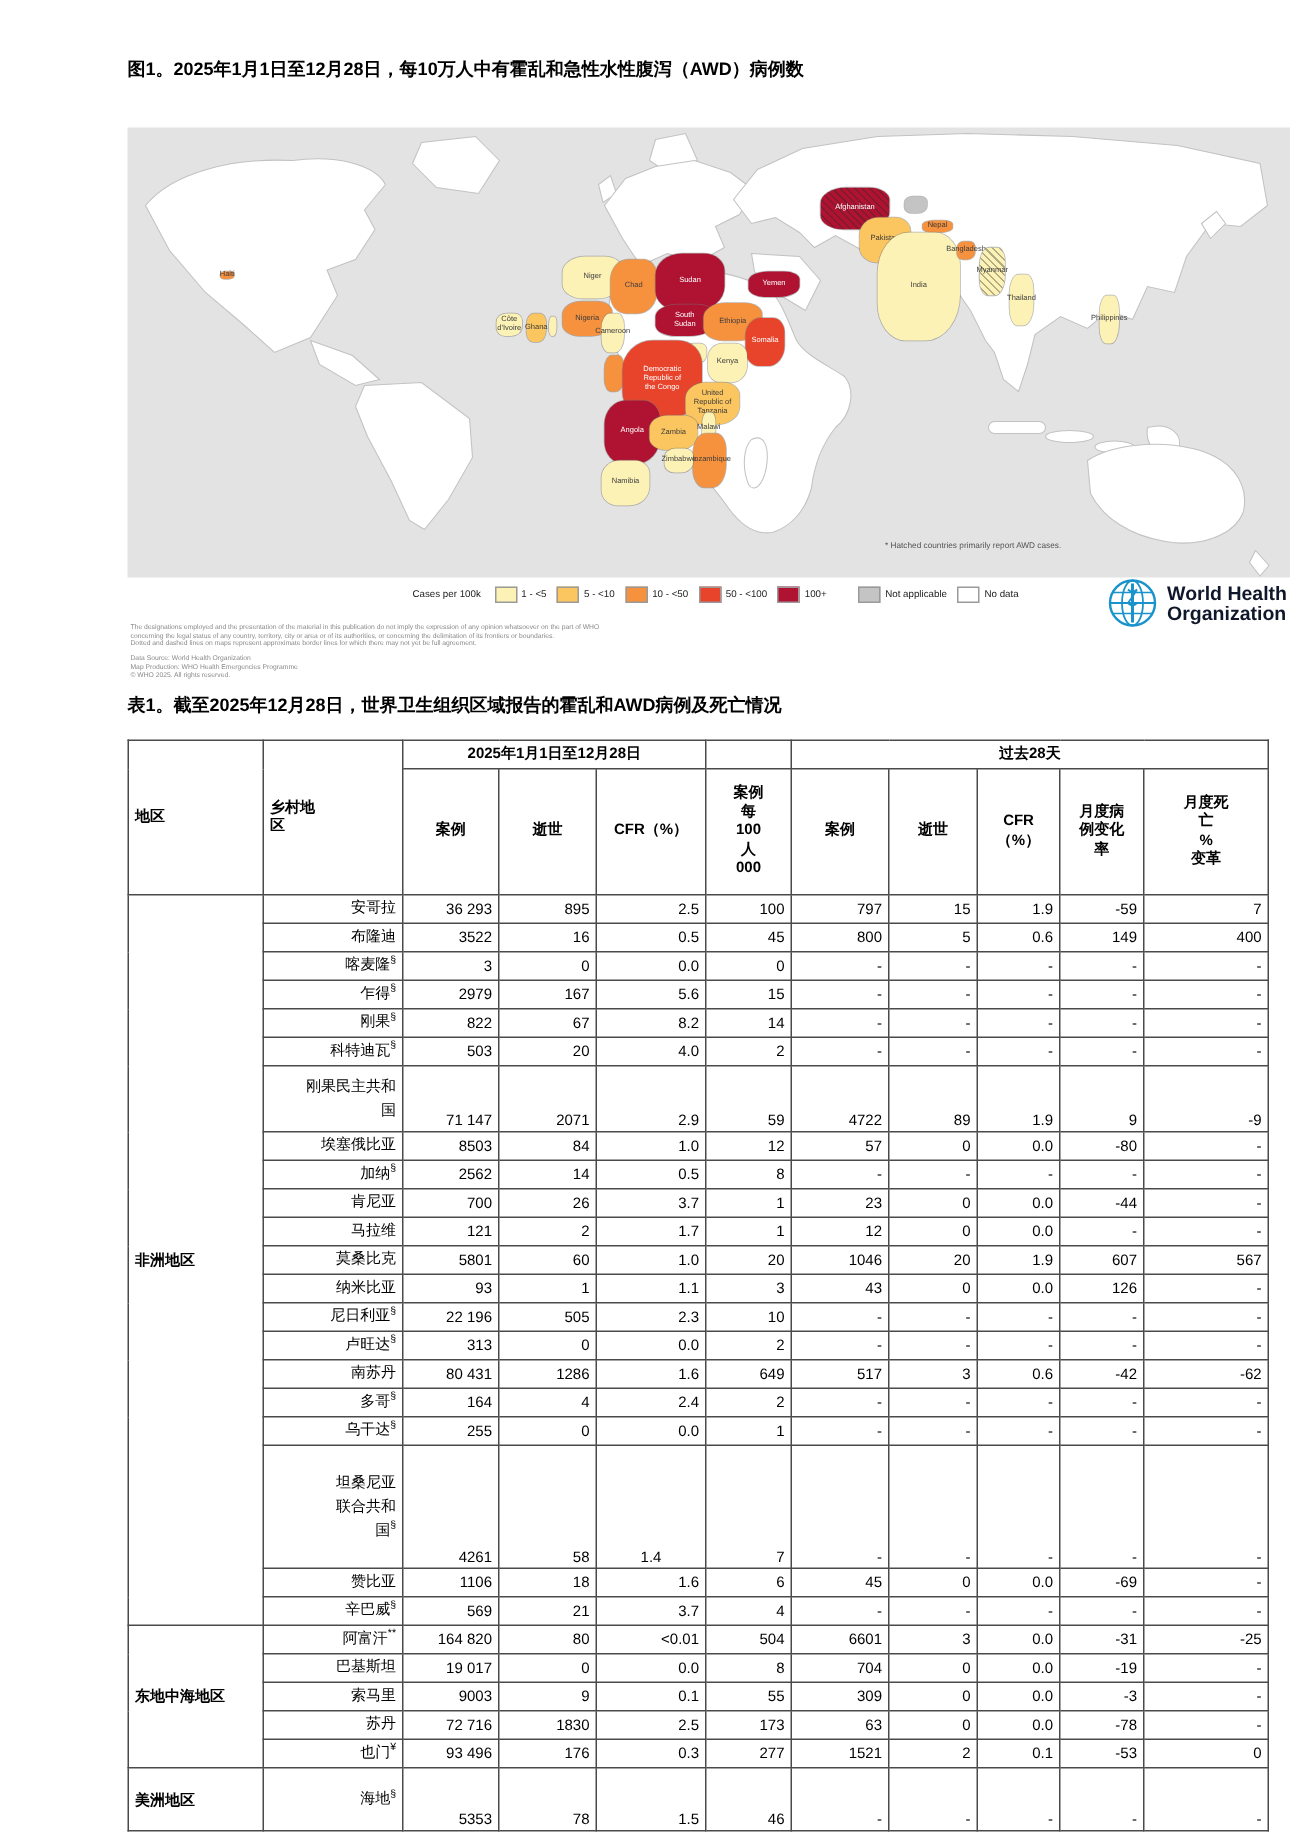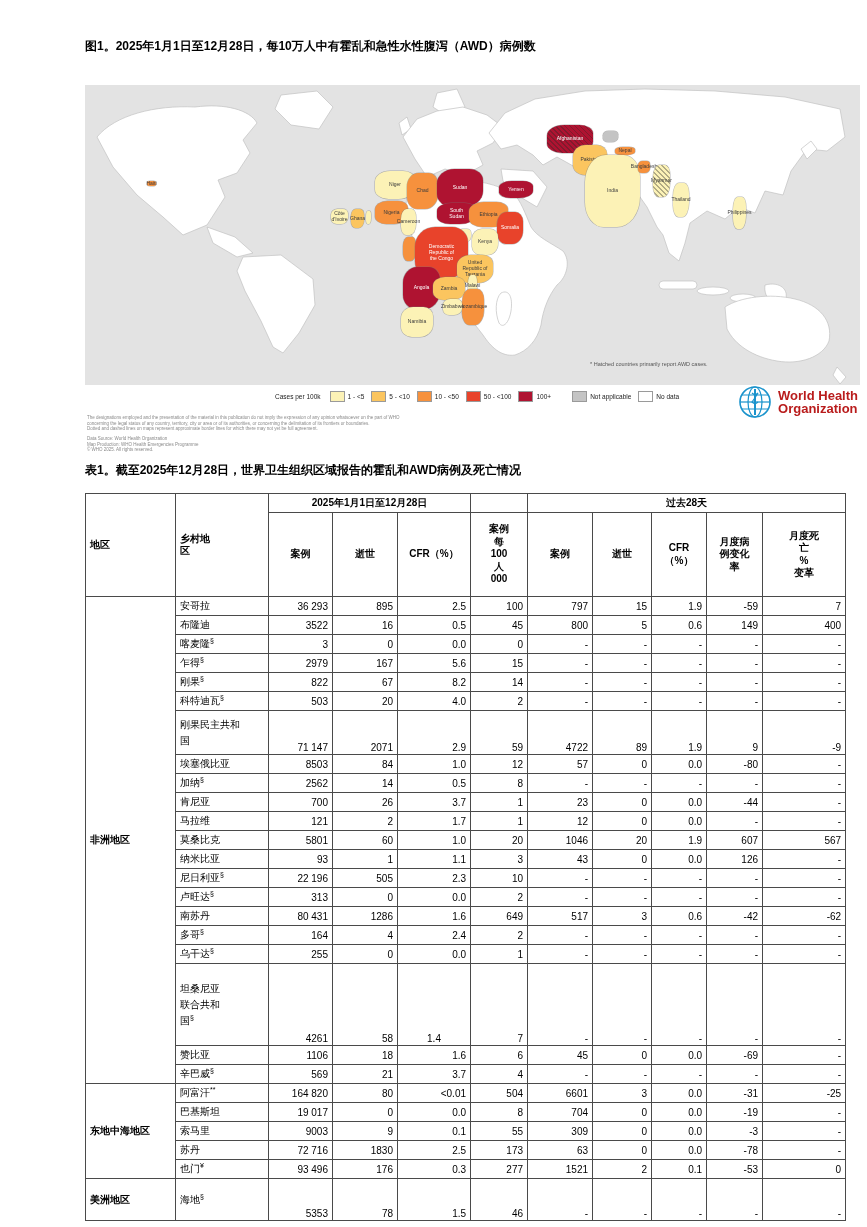--- a/index.html
+++ b/index.html
@@ -15,33 +15,33 @@
   .country .clabel{font-size:5px;line-height:1.15;white-space:pre-line;color:#3c3c3c;
                    font-family:"Liberation Sans",sans-serif;}
   .country.dark .clabel{color:#fff;}
   .country.hatched{background-image:repeating-linear-gradient(45deg,rgba(40,40,40,.35) 0 1px,transparent 1px 3.5px);}
   .map-note{position:absolute;left:505px;top:276px;font-size:5.5px;color:#555;}
   .legend{position:absolute;left:190px;top:306px;display:flex;align-items:center;gap:7px;font-size:6.5px;color:#222;}
   .legend .cap{margin-right:2px;}
   .legend-item{display:flex;align-items:center;gap:3px;}
   .legend-swatch{width:13px;height:9px;border:0.5px solid #9a9a9a;display:inline-block;}
   .who-logo{position:absolute;right:2px;top:300px;display:flex;align-items:center;gap:6px;}
-  .who-text{font-size:13px;line-height:1.02;font-weight:bold;color:#b91c1c;white-space:pre-line;}
+  .who-text{font-size:13px;line-height:1.02;font-weight:bold;color:#0f172a;white-space:pre-line;}
   .disclaimer{position:absolute;left:2px;top:330px;font-size:4.5px;line-height:1.25;color:#8a8a8a;white-space:pre-line;}
   .credits{position:absolute;left:2px;top:351px;font-size:4.5px;line-height:1.25;color:#8a8a8a;white-space:pre-line;}
   
   .tbl-title{position:absolute;left:85px;top:462px;font-size:12px;font-weight:bold;white-space:nowrap;}
   .data-table{position:absolute;left:85px;top:493px;border-collapse:collapse;table-layout:fixed;width:760px;
               font-size:10px;}
   .data-table th,.data-table td{border:1px solid #4a4a4a;padding:1px 4px;overflow:hidden;}
   .data-table thead th{font-weight:bold;text-align:center;white-space:pre-line;vertical-align:middle;line-height:1.25;}
   .data-table .group-h{height:19px;}
   .data-table .sub-h{height:84px;}
   .data-table td.num{text-align:right;white-space:nowrap;}
-  .data-table td.cname{text-align:left;white-space:pre-line;line-height:1.6;margin-top:36px;}
+  .data-table td.cname{text-align:right;white-space:pre-line;line-height:1.6;margin-top:36px;}
   .data-table td.region{font-weight:bold;text-align:left;vertical-align:middle;background:#fff;}
   .data-table tr.plain{height:17px;}
   .data-table tr.gstart td{border-top:1.5px solid #2e2e2e;}
   .data-table{border:1.5px solid #2e2e2e;}
   sup{font-size:7px;line-height:0;}
 </style>
 </head>
 <body>
 
 <div class="page">

